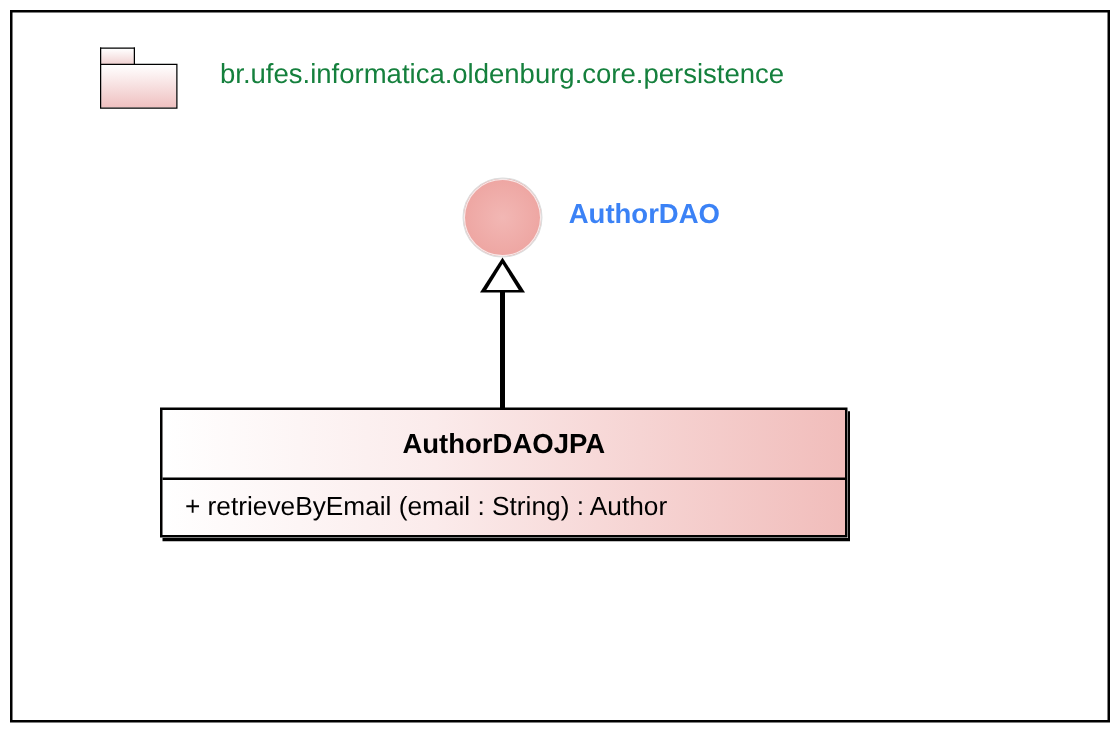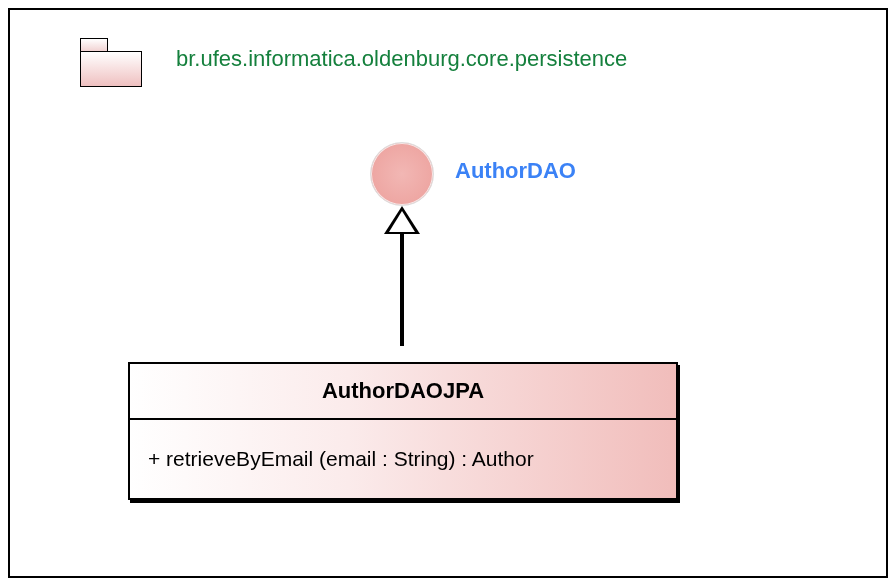--- a/index.html
+++ b/index.html
@@ -106,37 +106,37 @@
     top: 222px;
     left: 390px;
     width: 4px;
     height: 114px;
     background: #000;
   }
 
   
   .class-box {
     position: absolute;
-    top: 352px;
+    top: 316px;
     left: 118px;
     width: 550px;
     border: 2px solid #000;
     background: linear-gradient(to right, #ffffff 0%, #fbebeb 40%, #f1bdbb 100%);
     box-shadow: 2px 3px 0 0 #000;
     box-sizing: border-box;
   }
   .class-name {
     text-align: center;
     font-size: 22px;
     font-weight: 700;
     padding: 14px 8px;
     border-bottom: 2px solid #000;
   }
   .class-ops {
-    padding: 27px 18px;
+    padding: 10px 18px;
     font-size: 21px;
   }
 </style>
 </head>
 <body>
 
 <div class="frame">
 
   <div class="package-icon">
     <div class="package-tab"></div>

